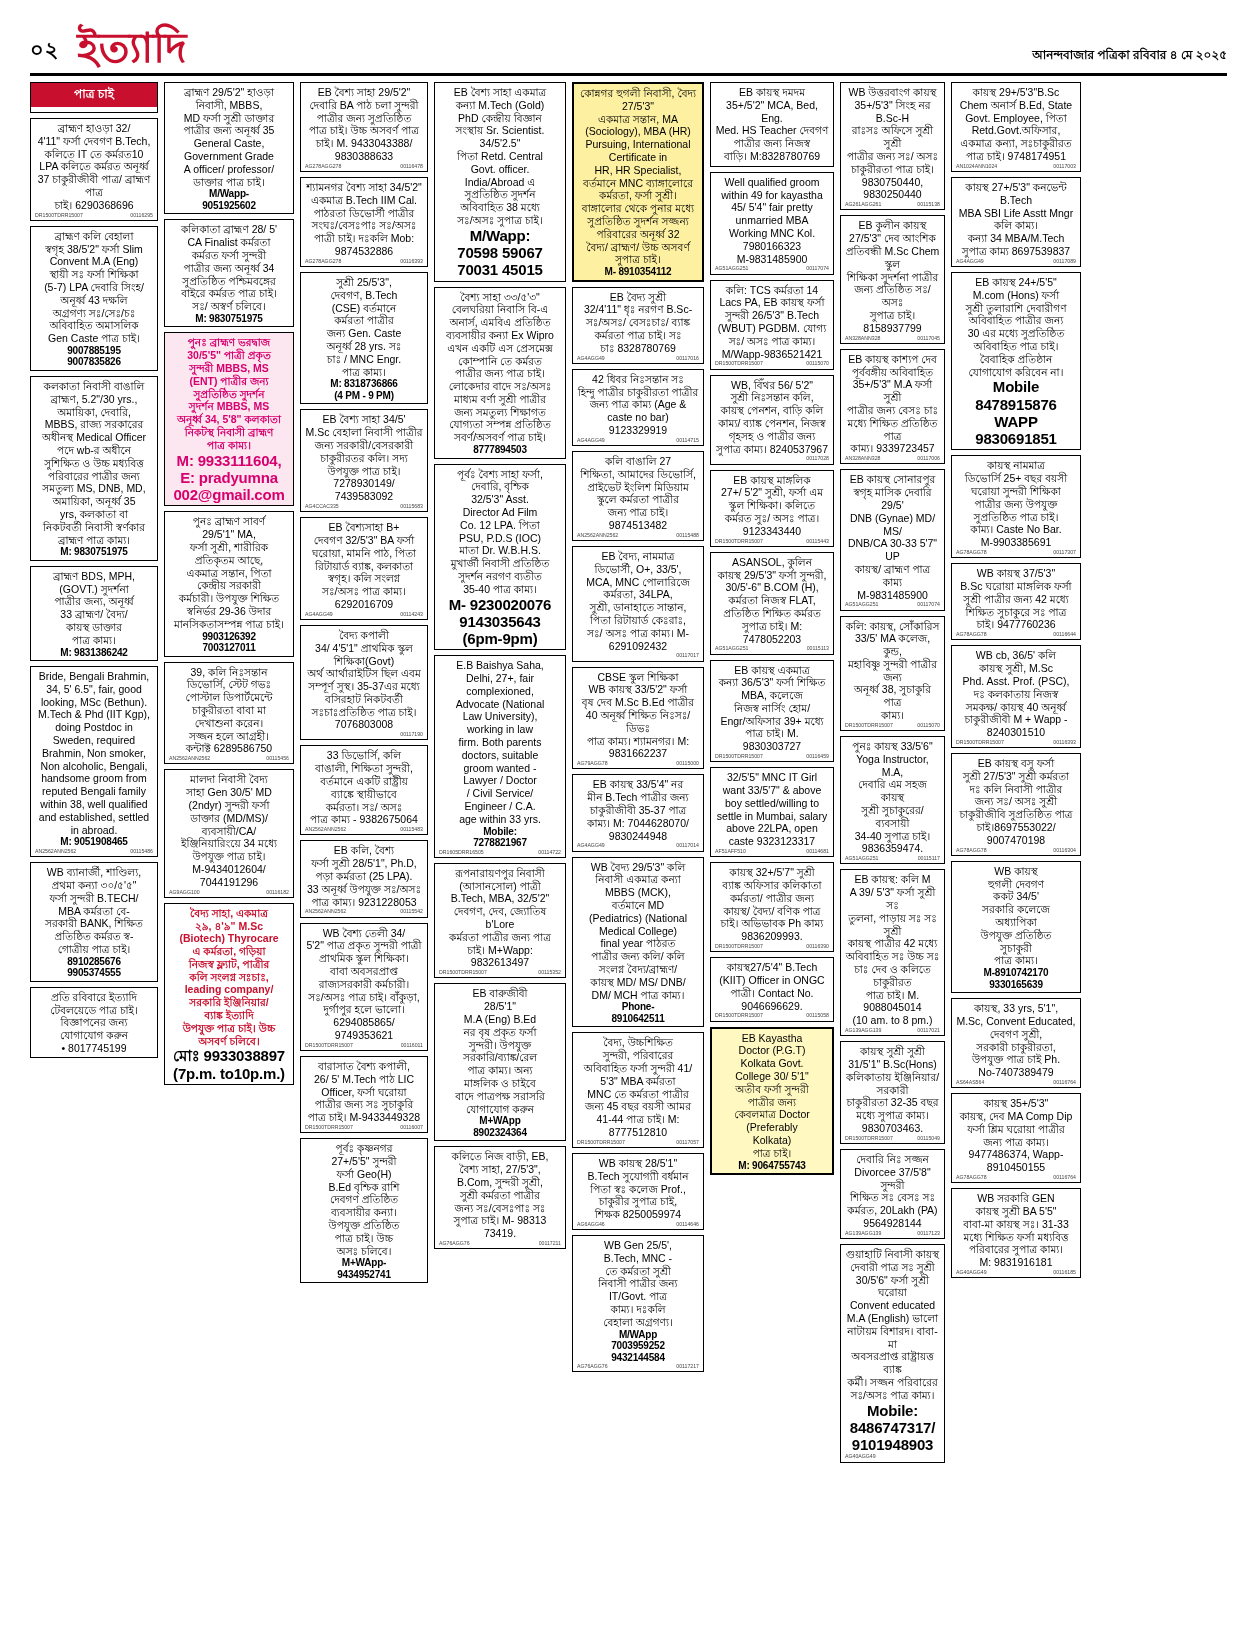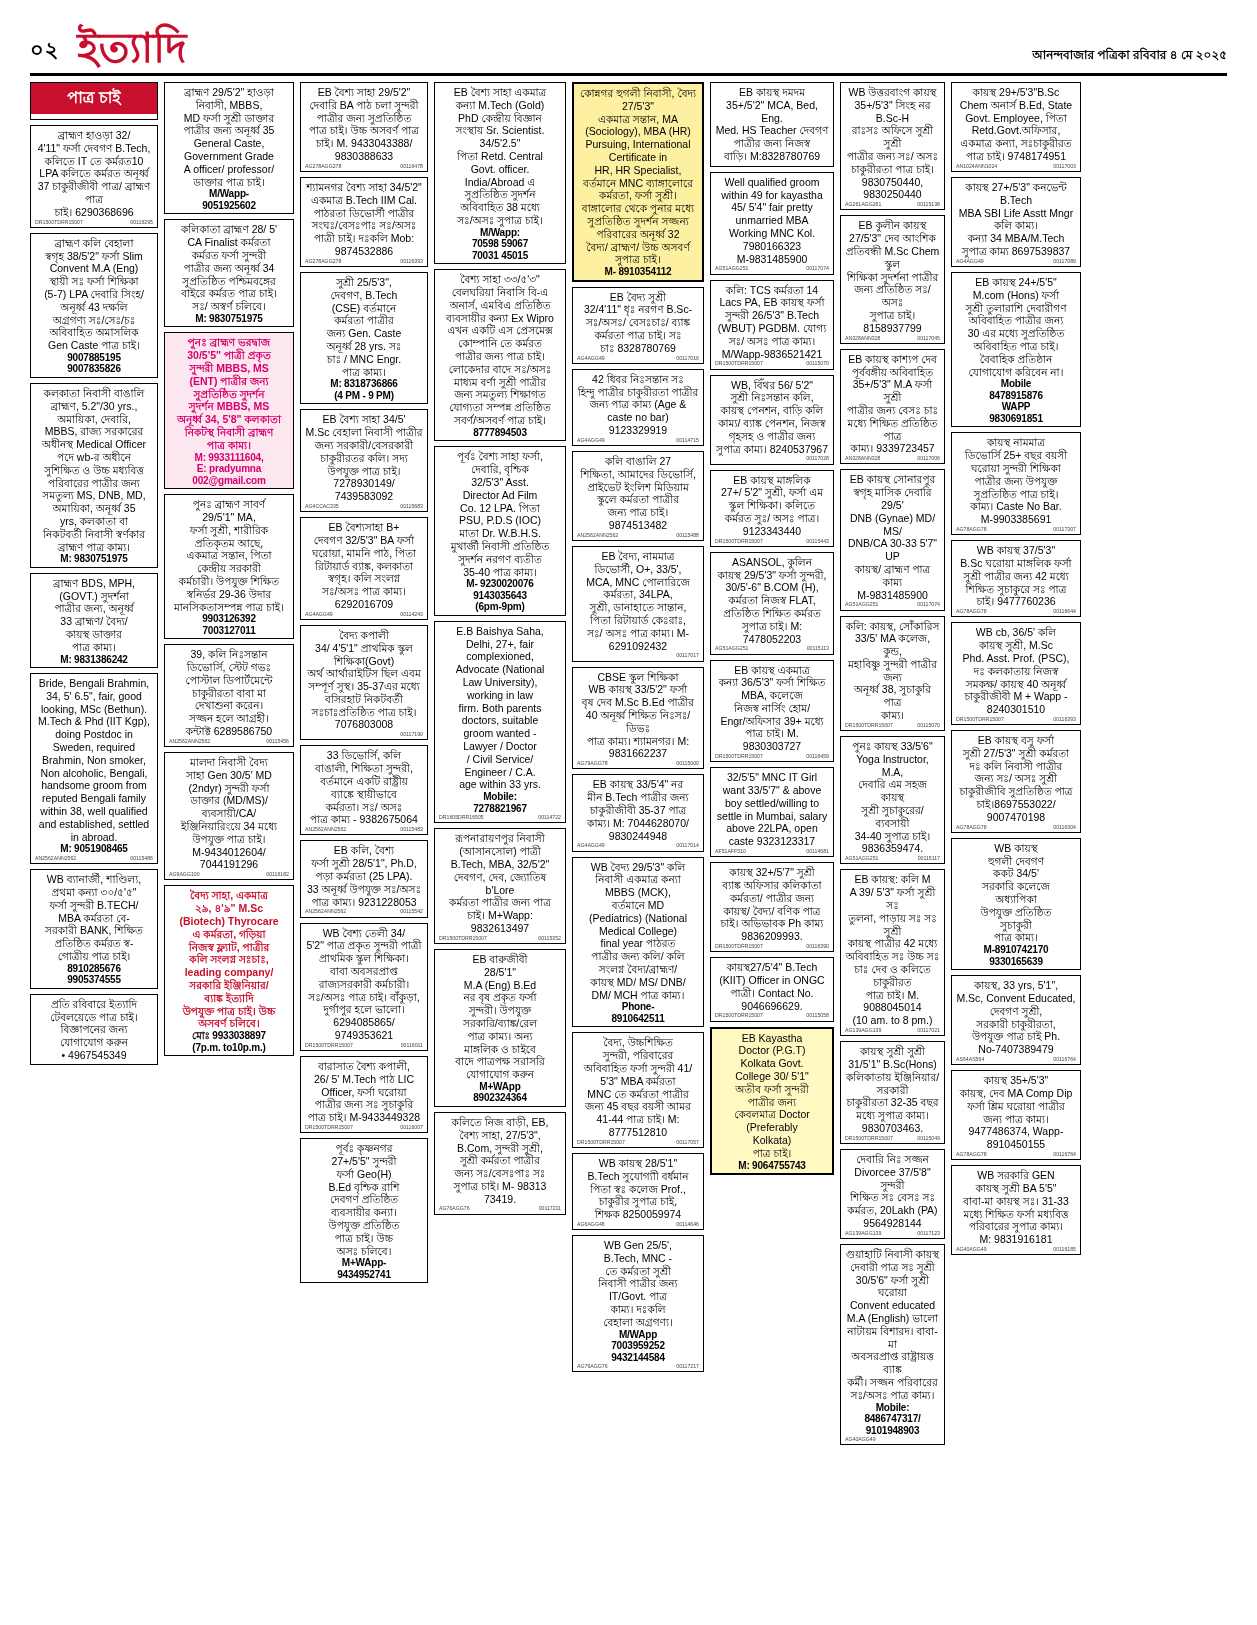--- a/index.html
+++ b/index.html
@@ -16,23 +16,23 @@
   
   .cols{display:flex;gap:6px;align-items:flex-start;}
   .col{display:flex;flex-direction:column;gap:5px;}
   .c1{width:128px}.c2{width:130px}.c3{width:128px}.c4{width:132px}
   .c5{width:132px}.c6{width:124px}.c7{width:105px}.c8{width:130px}
 
   
   .ad{border:1px solid #000;box-sizing:border-box;padding:3px 4px 2px 4px;background:#fff;position:relative;}
   .ad .t{font-size:10.5px;line-height:1.22;text-align:center;}
   .ad .phone{font-size:10px;font-weight:bold;text-align:center;line-height:1.15;letter-spacing:-.2px;}
-  .ad .phone.sm{font-size:10px;}
+  .ad .phone.sm{font-size:15px;}
   .ad .code{font-size:5.2px;color:#444;display:flex;justify-content:space-between;margin-top:1px;line-height:1;}
-  .hdr{background:#c8102e;color:#fff;font-size:16px;font-weight:bold;text-align:center;padding:2px 0;margin:-3px -4px 3px -4px;}
+  .hdr{background:#c8102e;color:#fff;font-size:12px;font-weight:bold;text-align:center;padding:2px 0;margin:-3px -4px 3px -4px;}
   .yellow{background:#fdf0a0;}
   .yellow2{background:#fff8c0;}
   .pink{background:#fce7f0;}
   .magenta{color:#d6006e;font-weight:bold;}
   .redtxt{color:#c8102e;font-weight:bold;}
   .thick{border:2px solid #000;}
 </style>
 </head>
 <body>
 
@@ -153,21 +153,21 @@
             <div>8910285676</div>
             <div>9905374555</div>
           </div>
         </div>
         <div class="ad">
           <div class="t">
             <div>প্রতি রবিবারে ইত্যাদি</div>
             <div>টেবলয়েডে পাত্র চাই।</div>
             <div>বিজ্ঞাপনের জন্য</div>
             <div>যোগাযোগ করুন</div>
-            <div>• 4967545349</div>
+            <div>• 8017745199</div>
           </div>
         </div>
       </div>
     <div class="col c2">
         <div class="ad">
           <div class="t">
             <div>ব্রাহ্মণ 29/5'2" হাওড়া</div>
             <div>নিবাসী, MBBS,</div>
             <div>MD ফর্সা সুশ্রী ডাক্তার</div>
             <div>পাত্রীর জন্য অনূর্ধ্ব 35</div>

